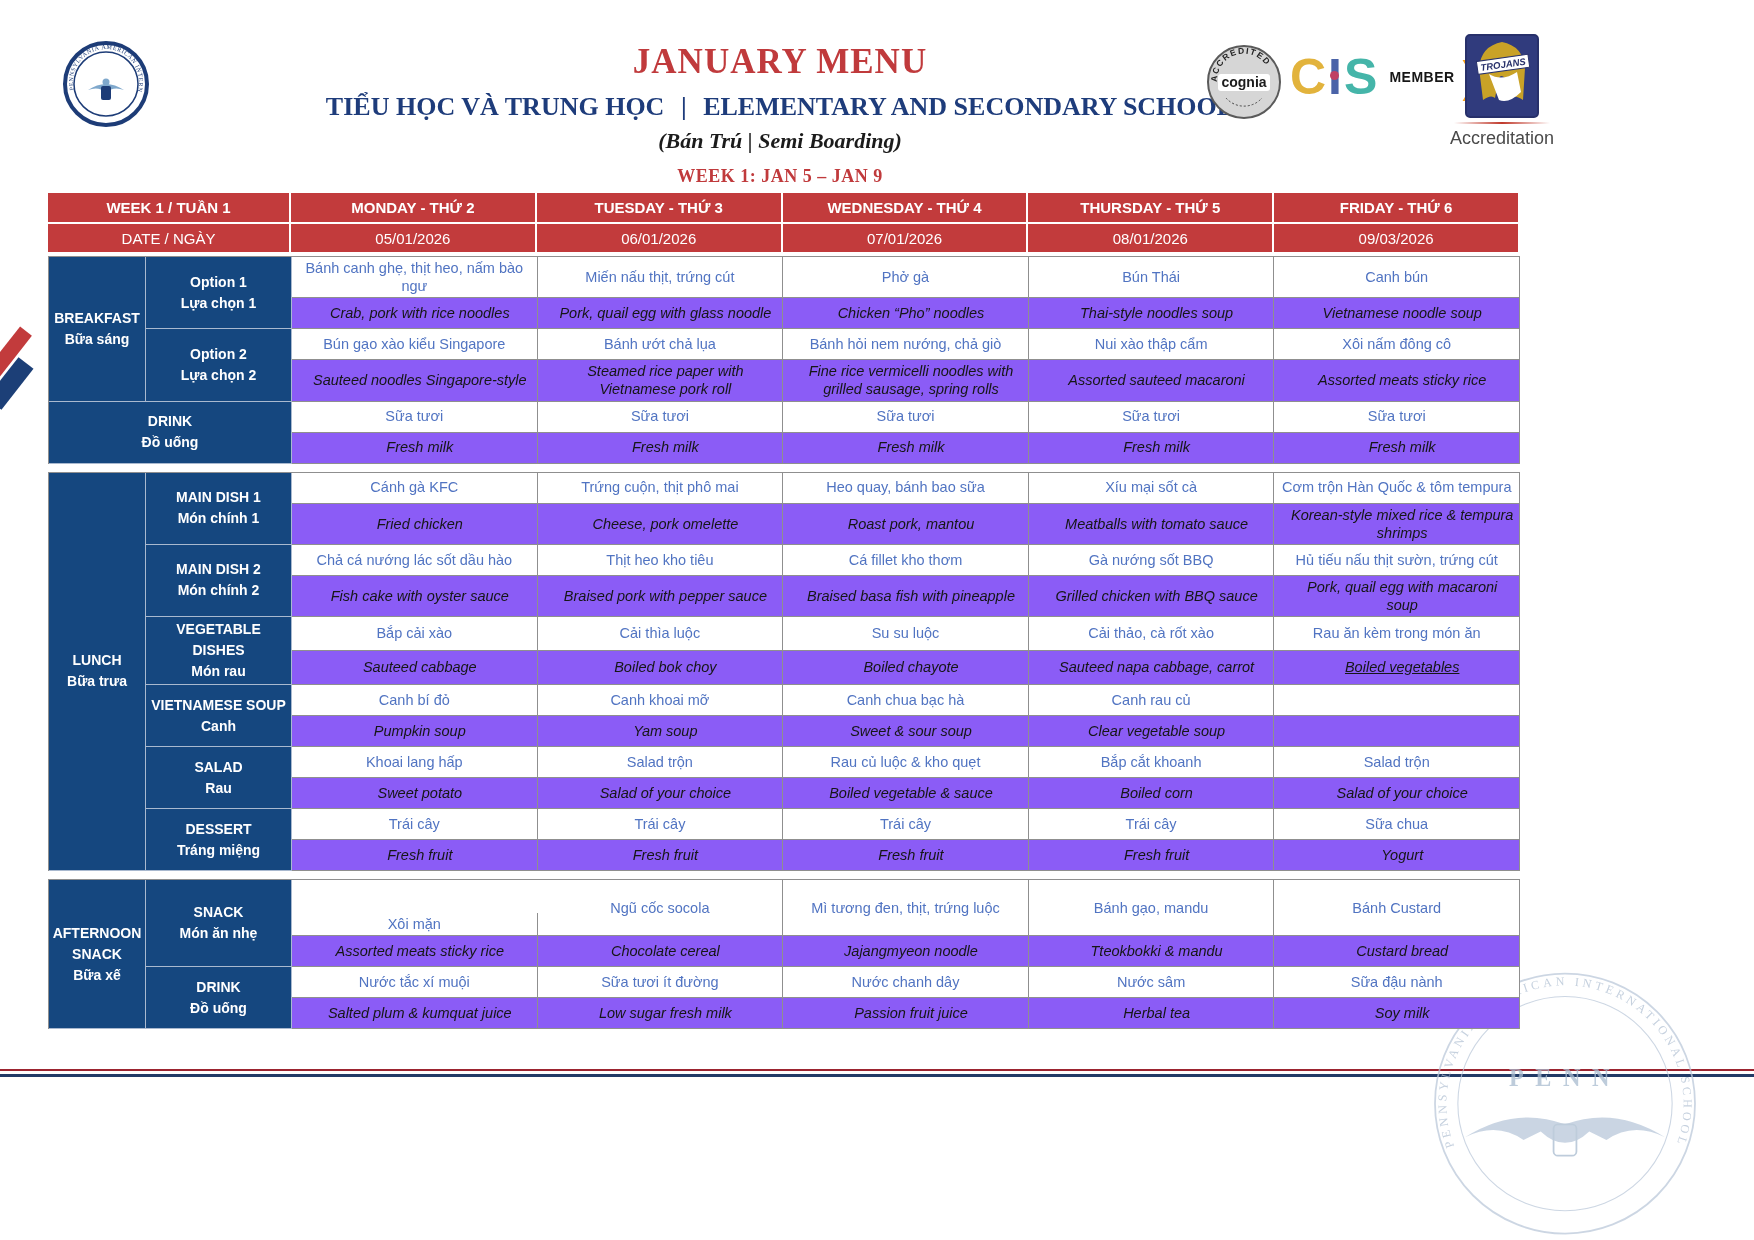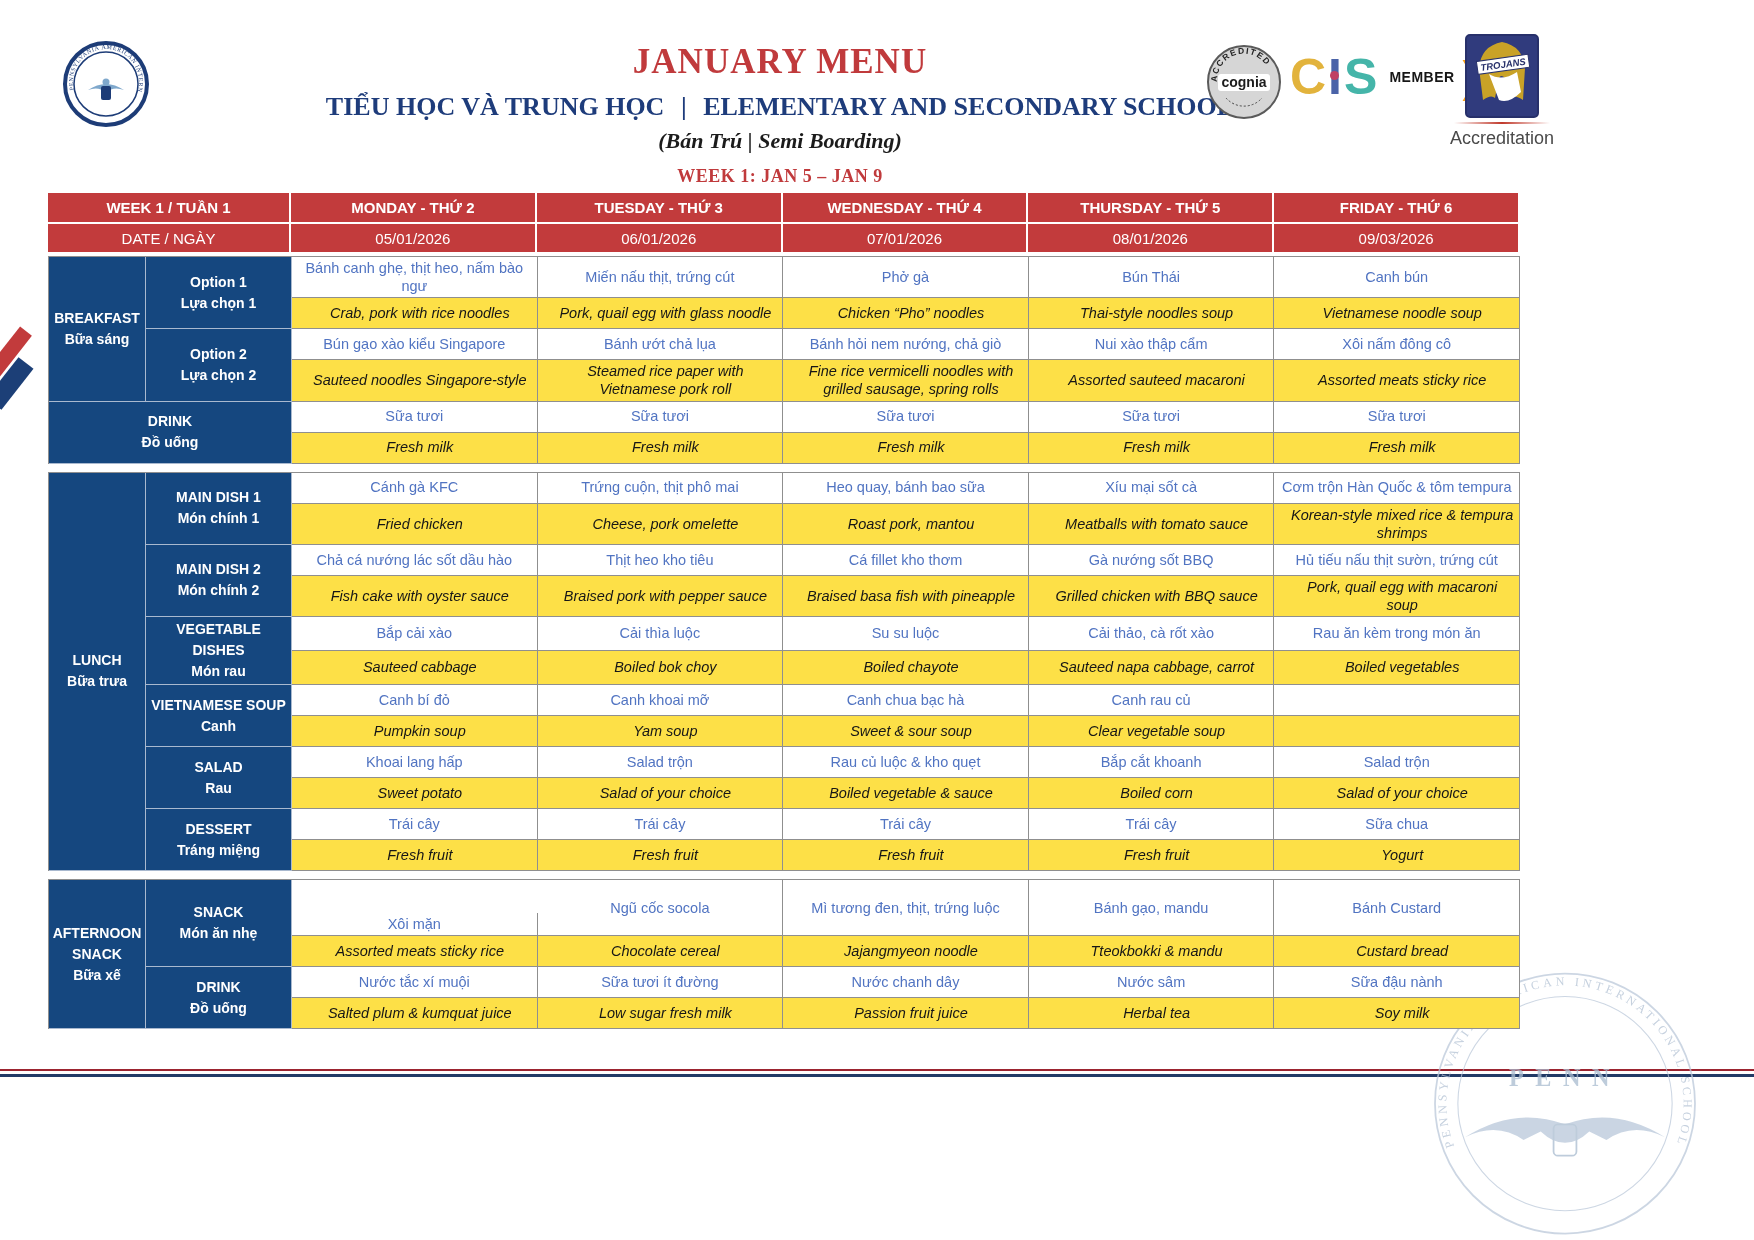--- a/index.html
+++ b/index.html
@@ -32,21 +32,21 @@
   .menu-wrap{position:absolute;left:48px;top:193px;width:1472px;z-index:2;}
   .t-head{display:grid;grid-template-columns:97px 146px repeat(5,1fr);grid-template-rows:31px 28px;margin-bottom:4px;}
   .h-cell{background:#c23b3c;color:#fff;display:flex;align-items:center;justify-content:center;
           border-right:2px solid #fff;font-size:15px;}
   .h-cell.r1{border-bottom:2px solid #fff;font-weight:bold;}
   .t-section{display:grid;grid-template-columns:97px 146px repeat(5,1fr);grid-auto-rows:minmax(31px,auto);
              border-top:1px solid #8f8f8f;border-left:1px solid #8f8f8f;margin-bottom:8px;background:#fff;}
   .cell{border-right:1px solid #8f8f8f;border-bottom:1px solid #8f8f8f;display:flex;align-items:center;
         justify-content:center;text-align:center;padding:2px 5px;line-height:1.25;}
   .c-vn{color:#5174c2;background:#ffffff;font-size:14.5px;}
-  .c-en{background:#fde047;font-style:italic;color:#161616;font-size:14.5px;padding-left:16px;}
+  .c-en{background:#8b5cf6;font-style:italic;color:#161616;font-size:14.5px;padding-left:16px;}
   .c-navy{background:#15477f;color:#ffffff;font-weight:bold;font-size:14px;flex-direction:column;
           line-height:1.5;border-right:1px solid #a9b9cf;border-bottom:1px solid #a9b9cf;}
 
   
   .rule-red{position:absolute;left:0;top:1069px;width:1754px;height:2px;background:#9c2430;z-index:0;}
   .rule-navy{position:absolute;left:0;top:1074px;width:1754px;height:3px;background:#213a66;z-index:0;}
   .corner-red{position:absolute;left:-16px;top:344px;width:52px;height:15px;background:#c23b3c;
               transform:rotate(-52deg);z-index:1;}
   .corner-navy{position:absolute;left:-16px;top:374px;width:52px;height:19px;background:#1c3f77;
                transform:rotate(-52deg);z-index:1;}
@@ -234,21 +234,21 @@
           </div>
           <div class="cell c-vn" style="grid-area: 5 / 3;">Bắp cải xào</div>
           <div class="cell c-vn" style="grid-area: 5 / 4;">Cải thìa luộc</div>
           <div class="cell c-vn" style="grid-area: 5 / 5;">Su su luộc</div>
           <div class="cell c-vn" style="grid-area: 5 / 6;">Cải thảo, cà rốt xào</div>
           <div class="cell c-vn" style="grid-area: 5 / 7;">Rau ăn kèm trong món ăn</div>
           <div class="cell c-en" style="grid-area: 6 / 3;">Sauteed cabbage</div>
           <div class="cell c-en" style="grid-area: 6 / 4;">Boiled bok choy</div>
           <div class="cell c-en" style="grid-area: 6 / 5;">Boiled chayote</div>
           <div class="cell c-en" style="grid-area: 6 / 6;">Sauteed napa cabbage, carrot</div>
-          <div class="cell c-en" style="grid-area: 6 / 7;">Boiled vegetables</div>
+          <div class="cell c-en" style="grid-area: 6 / 7; text-decoration: underline;">Boiled vegetables</div>
           <div class="cell c-navy" style="grid-area: 7 / 2 / 9 / 3;">
             <div>VIETNAMESE SOUP</div>
             <div>Canh</div>
           </div>
           <div class="cell c-vn" style="grid-area: 7 / 3;">Canh bí đỏ</div>
           <div class="cell c-vn" style="grid-area: 7 / 4;">Canh khoai mỡ</div>
           <div class="cell c-vn" style="grid-area: 7 / 5;">Canh chua bạc hà</div>
           <div class="cell c-vn" style="grid-area: 7 / 6;">Canh rau củ</div>
           <div class="cell c-vn" style="grid-area: 7 / 7;"></div>
           <div class="cell c-en" style="grid-area: 8 / 3;">Pumpkin soup</div>

